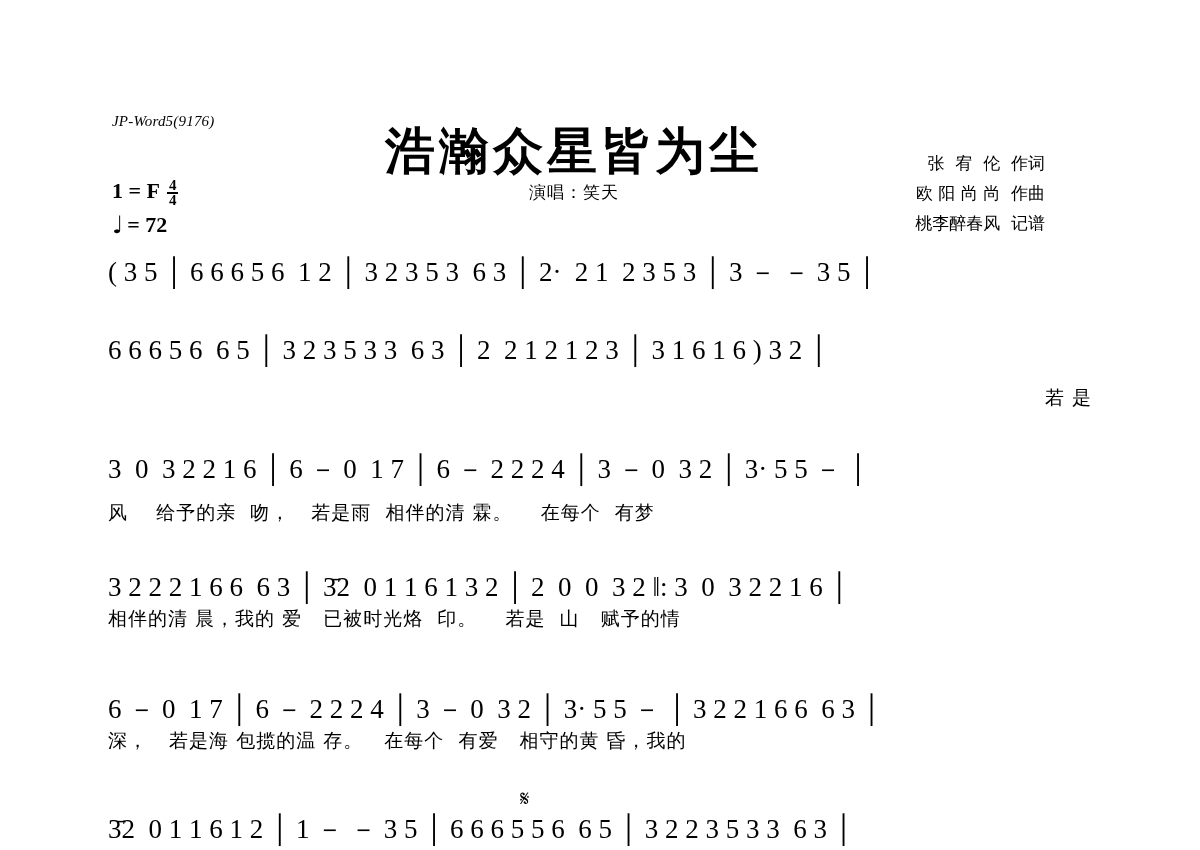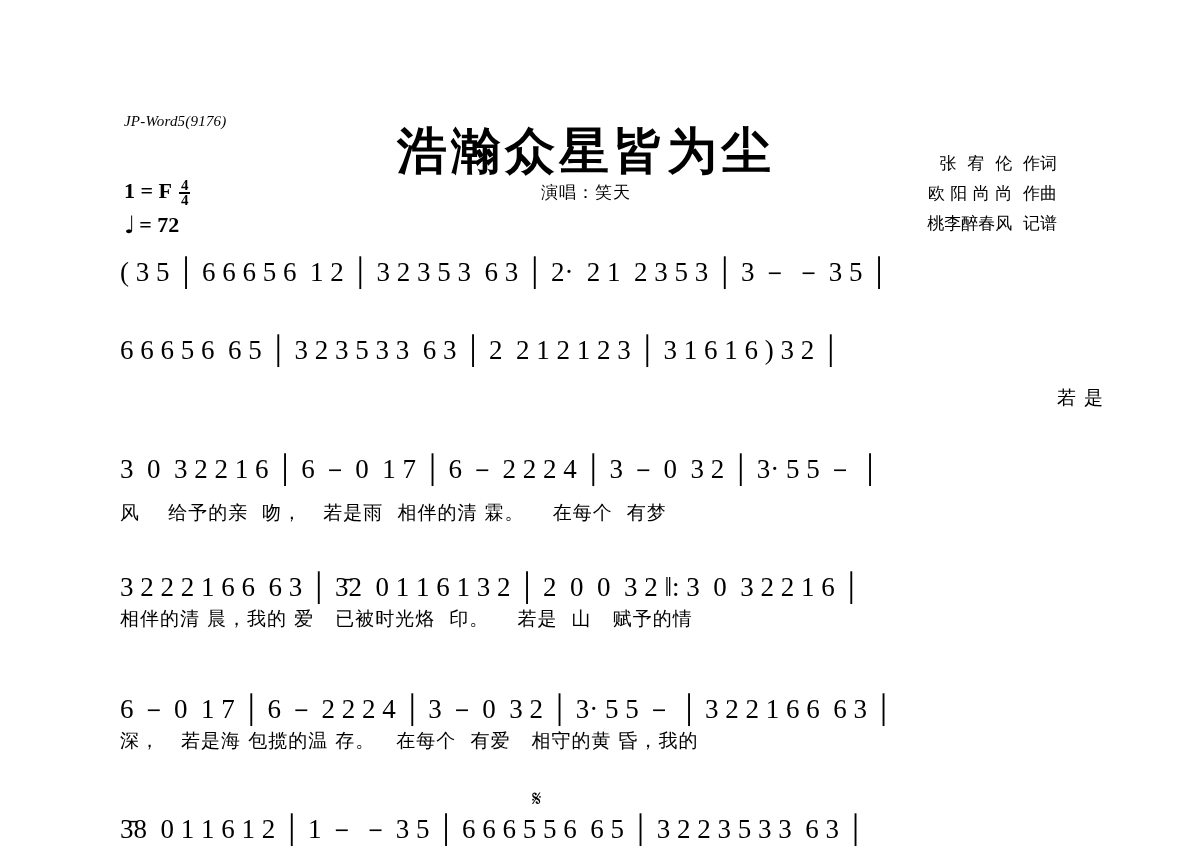--- a/index.html
+++ b/index.html
@@ -10,21 +10,21 @@
   body {
     width: 1200px;
     height: 850px;
     position: relative;
     font-family: "Liberation Serif", serif;
     color: #000000;
     overflow: hidden;
   }
   .sheet {
     position: absolute;
-    left: 12px; top: 0;
+    left: 0; top: 0;
     width: 1148px;
     height: 850px;
   }
 
   
   .doc-code {
     position: absolute;
     left: 112px;
     top: 113px;
     font-family: "Liberation Serif", serif;
@@ -191,16 +191,16 @@
   </div>
 
   <div class="system sys5">
     <div class="notes">6 － 0  1 7 │ 6 － 2 2 2 4 │ 3 － 0  3 2 │ 3· 5 5 － │ 3 2 2 1 6 6  6 3 │</div>
     <div class="lyrics">深，   若是海 包揽的温 存。   在每个  有爱   相守的黄 昏，我的</div>
   </div>
 
   <div class="segno">𝄋</div>
 
   <div class="system sys6">
-    <div class="notes">3̄8  0 1 1 6 1 2 │ 1 － － 3 5 │ 6 6 6 5 5 6  6 5 │ 3 2 2 3 5 3 3  6 3 │</div>
+    <div class="notes">3̄2  0 1 1 6 1 2 │ 1 － － 3 5 │ 6 6 6 5 5 6  6 5 │ 3 2 2 3 5 3 3  6 3 │</div>
   </div>
 
 </div>
 
 </body></html>

